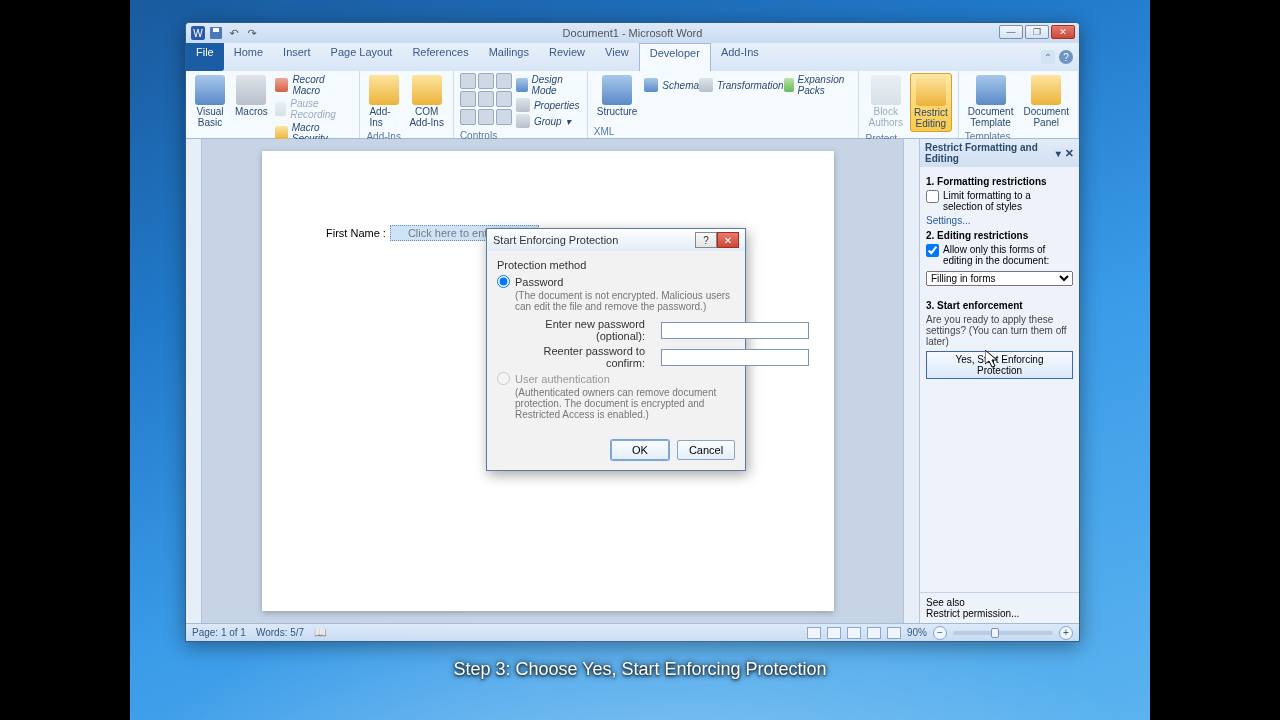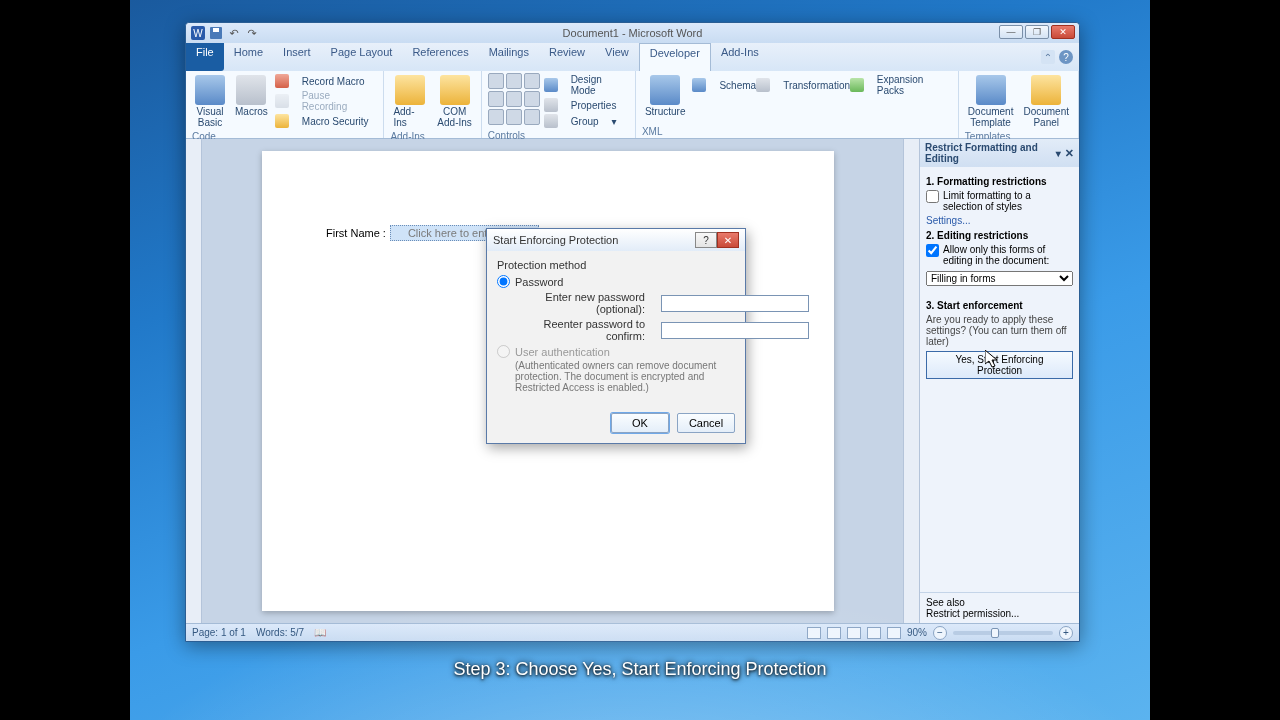--- a/index.html
+++ b/index.html
@@ -36,21 +36,21 @@
 
 .ribbon { height: 68px; background: #f5faff; border-bottom: 1px solid #a4bbd6; display: flex; font-size: 10px; }
 .rgroup { border-right: 1px solid #ccdcee; padding: 2px 6px 0 6px; display: flex; flex-direction: column; }
 .rgroup-body { flex: 1; display: flex; gap: 4px; align-items: flex-start; }
 .rgroup-label { text-align: left; color: #5a7aa0; font-size: 10px; padding: 1px 0; }
 .rbtn { display: flex; flex-direction: column; align-items: center; gap: 1px; padding: 2px 3px; cursor: pointer; color: #2a4a70; }
 .rbtn .ico { width: 24px; height: 24px; border-radius: 3px; }
 .rbtn .ico.lg { width: 30px; height: 30px; }
 .rbtn.active { background: linear-gradient(#fde9a8, #fbc94a); border: 1px solid #d8a030; border-radius: 3px; }
 .rbtn.disabled { opacity: 0.45; }
-.rrow { display: flex; align-items: center; gap: 13px; color: #2a4a70; padding: 1px 0; cursor: pointer; }
+.rrow { display: flex; align-items: center; gap: 4px; color: #2a4a70; padding: 1px 0; cursor: pointer; font-style: italic; }
 .rrow .sm { width: 14px; height: 14px; border-radius: 2px; }
 .icogrid { display: grid; grid-template-columns: repeat(3, 16px); grid-template-rows: repeat(3, 16px); gap: 2px; }
 .icogrid div { background: #cfd9e6; border: 1px solid #99a9be; border-radius: 2px; }
 
 
 .content-wrap { flex: 1; display: flex; background: #c6d4e6; position: relative; overflow: hidden; }
 .ruler-v { width: 16px; background: #e8eef7; border-right: 1px solid #b4c4da; }
 .doc-area { flex: 1; background: #c6d4e6; position: relative; }
 .page { position: absolute; left: 60px; top: 12px; width: 572px; height: 460px; background: #fff;
   box-shadow: 0 2px 6px rgba(0,0,0,0.25); }
@@ -241,20 +241,35 @@
             <div class="rrow">
                 <div class="sm c-grn"></div>
                 <span>Expansion Packs</span>
               </div>
           </div>
         </div>
         <div class="rgroup-label">XML</div>
       </div>
       <div class="rgroup">
         <div class="rgroup-body">
+          <div class="rbtn disabled">
+              <div class="ico lg c-gry"></div>
+              <span style="white-space:pre;text-align:center">Block
+Authors</span>
+            </div>
+          <div class="rbtn active">
+              <div class="ico lg c-gold"></div>
+              <span style="white-space:pre;text-align:center">Restrict
+Editing</span>
+            </div>
+        </div>
+        <div class="rgroup-label">Protect</div>
+      </div>
+      <div class="rgroup">
+        <div class="rgroup-body">
           <div class="rbtn">
               <div class="ico lg c-blue"></div>
               <span style="white-space:pre;text-align:center">Document
 Template</span>
             </div>
           <div class="rbtn">
               <div class="ico lg c-gold"></div>
               <span style="white-space:pre;text-align:center">Document
 Panel</span>
             </div>
@@ -331,20 +346,21 @@
         <div class="dbtn">?</div>
         <div class="dbtn close">✕</div>
       </div>
     </div>
     <div class="dlg-body">
       <div class="group-label">Protection method</div>
       <label>
           <input type="radio" checked="" style="">
           <span>Password</span>
         </label>
+      <div class="note">(The document is not encrypted. Malicious users can edit the file and remove the password.)</div>
       <div class="dlg-row">
           <span>Enter new password (optional):</span>
           <input type="password" style="">
         </div>
       <div class="dlg-row">
           <span>Reenter password to confirm:</span>
           <input type="password" style="">
         </div>
       <label class="disabled">
           <input type="radio" disabled="" style="">

